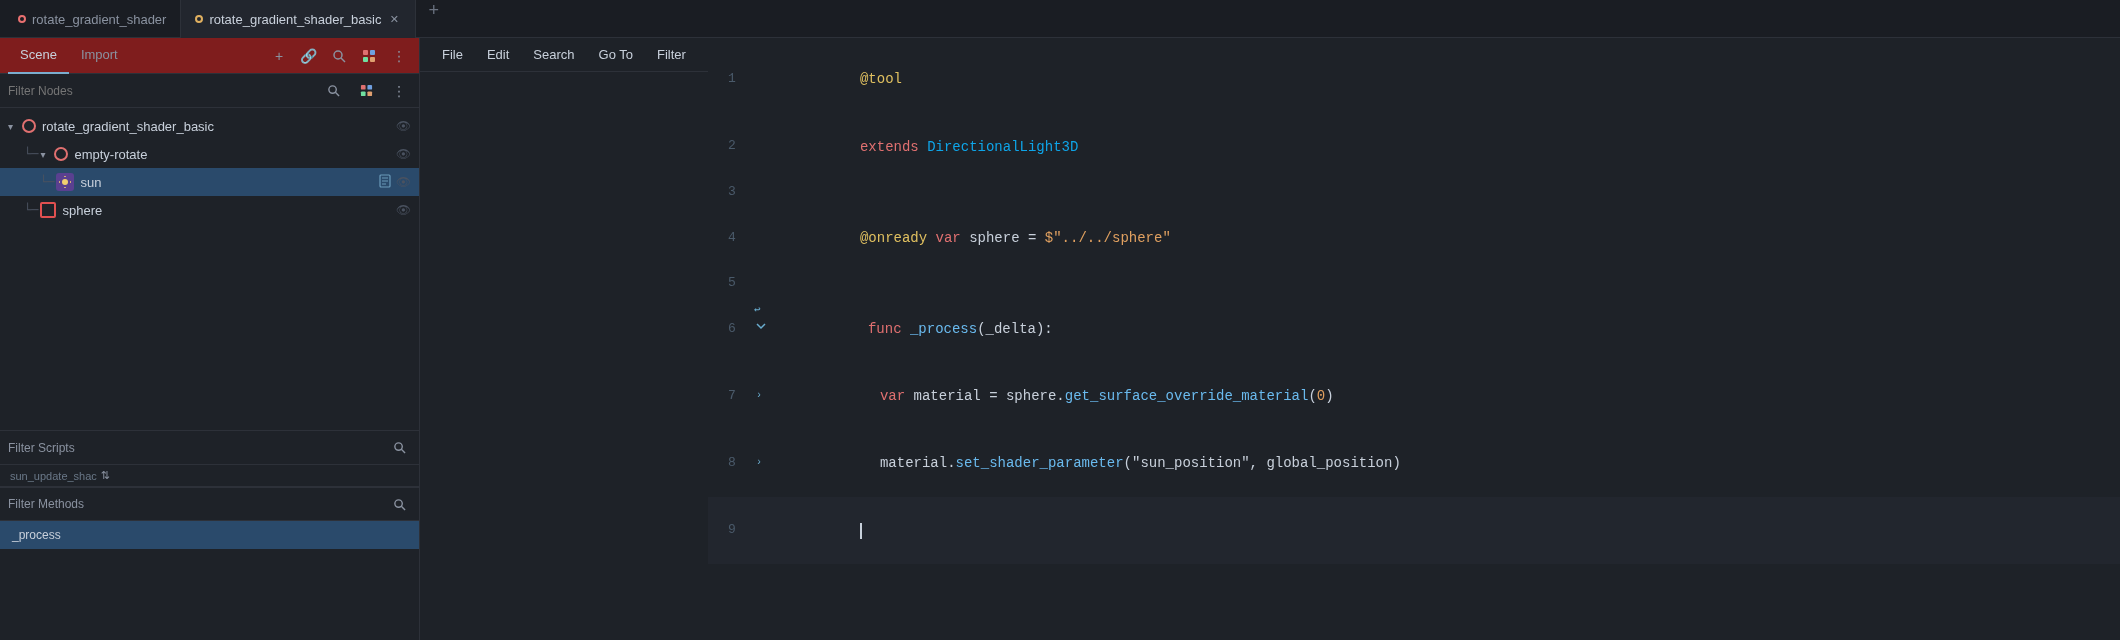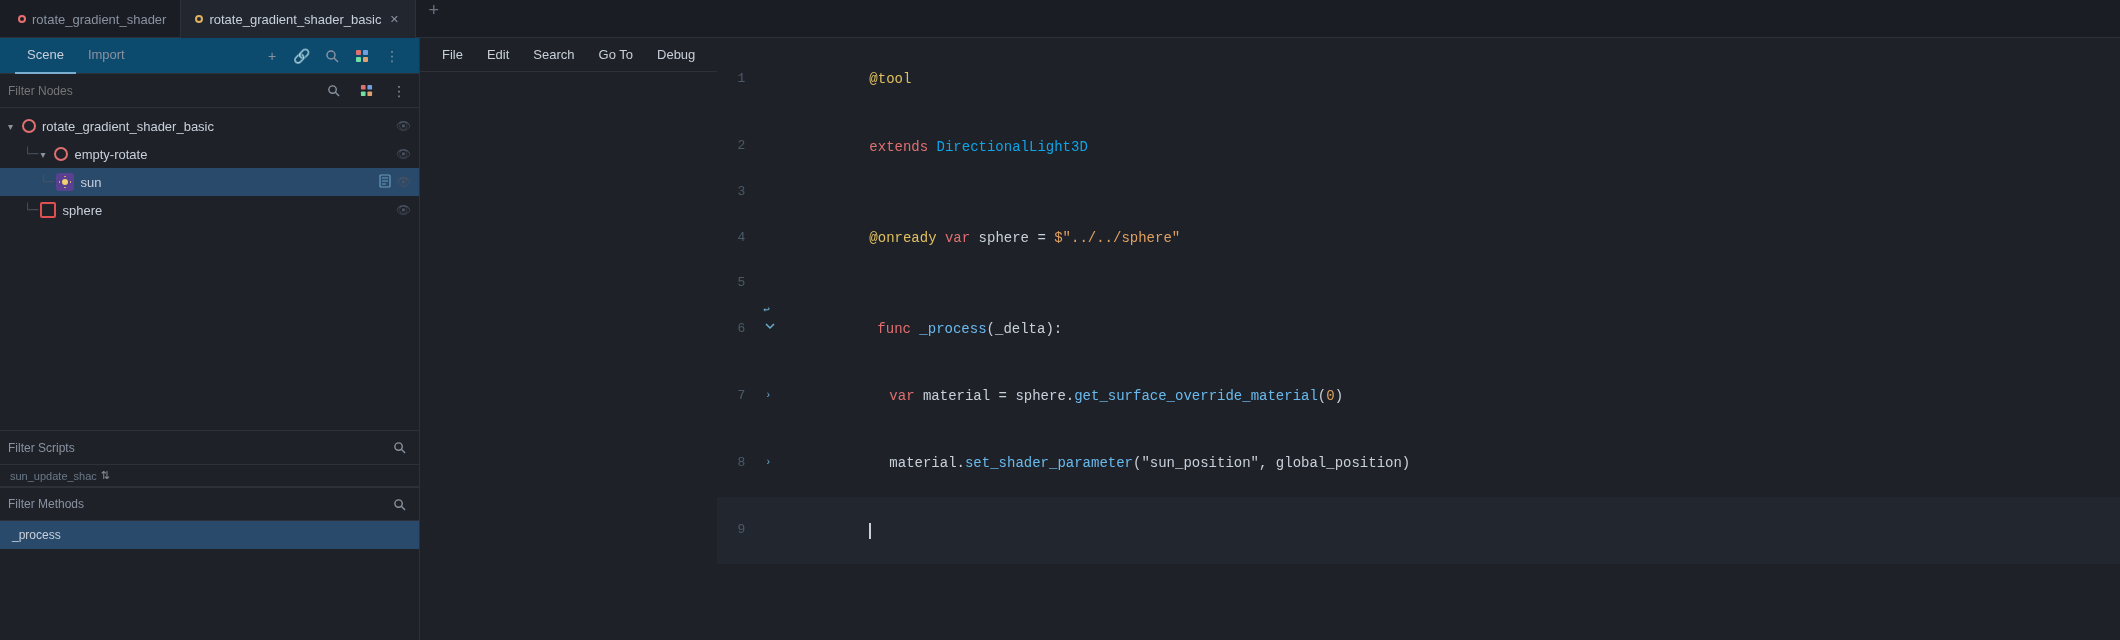--- a/index.html
+++ b/index.html
@@ -83,24 +83,24 @@
       background: #1e2228;
       border-right: 1px solid #2d3139;
       display: flex;
       flex-direction: column;
     }
 
     
     .panel-tabs {
       display: flex;
       align-items: center;
-      background: #0c4a6e;
+      background: #7f1d1d;
       border-bottom: 1px solid #2d3139;
       height: 36px;
-      padding: 0 15px;
+      padding: 0 8px;
     }
     .panel-tab {
       padding: 0 12px;
       height: 36px;
       display: flex;
       align-items: center;
       font-size: 13px;
       color: #8a92a0;
       cursor: pointer;
       border-bottom: 2px solid transparent;
@@ -566,21 +566,21 @@
     </div>
   </div>
 
   <div class="right-panel">
 
     <div class="editor-menu">
       <div class="menu-item">File</div>
       <div class="menu-item">Edit</div>
       <div class="menu-item">Search</div>
       <div class="menu-item">Go To</div>
-      <div class="menu-item">Debug</div>
+      <div class="menu-item">Filter</div>
     </div>
 
     <div class="code-editor">
 
       <div class="code-line">
         <span class="line-num">1</span>
         <span class="line-fold-arrow"></span>
         <span class="line-content">
           <span class="kw-tool">@tool</span>
         </span>

